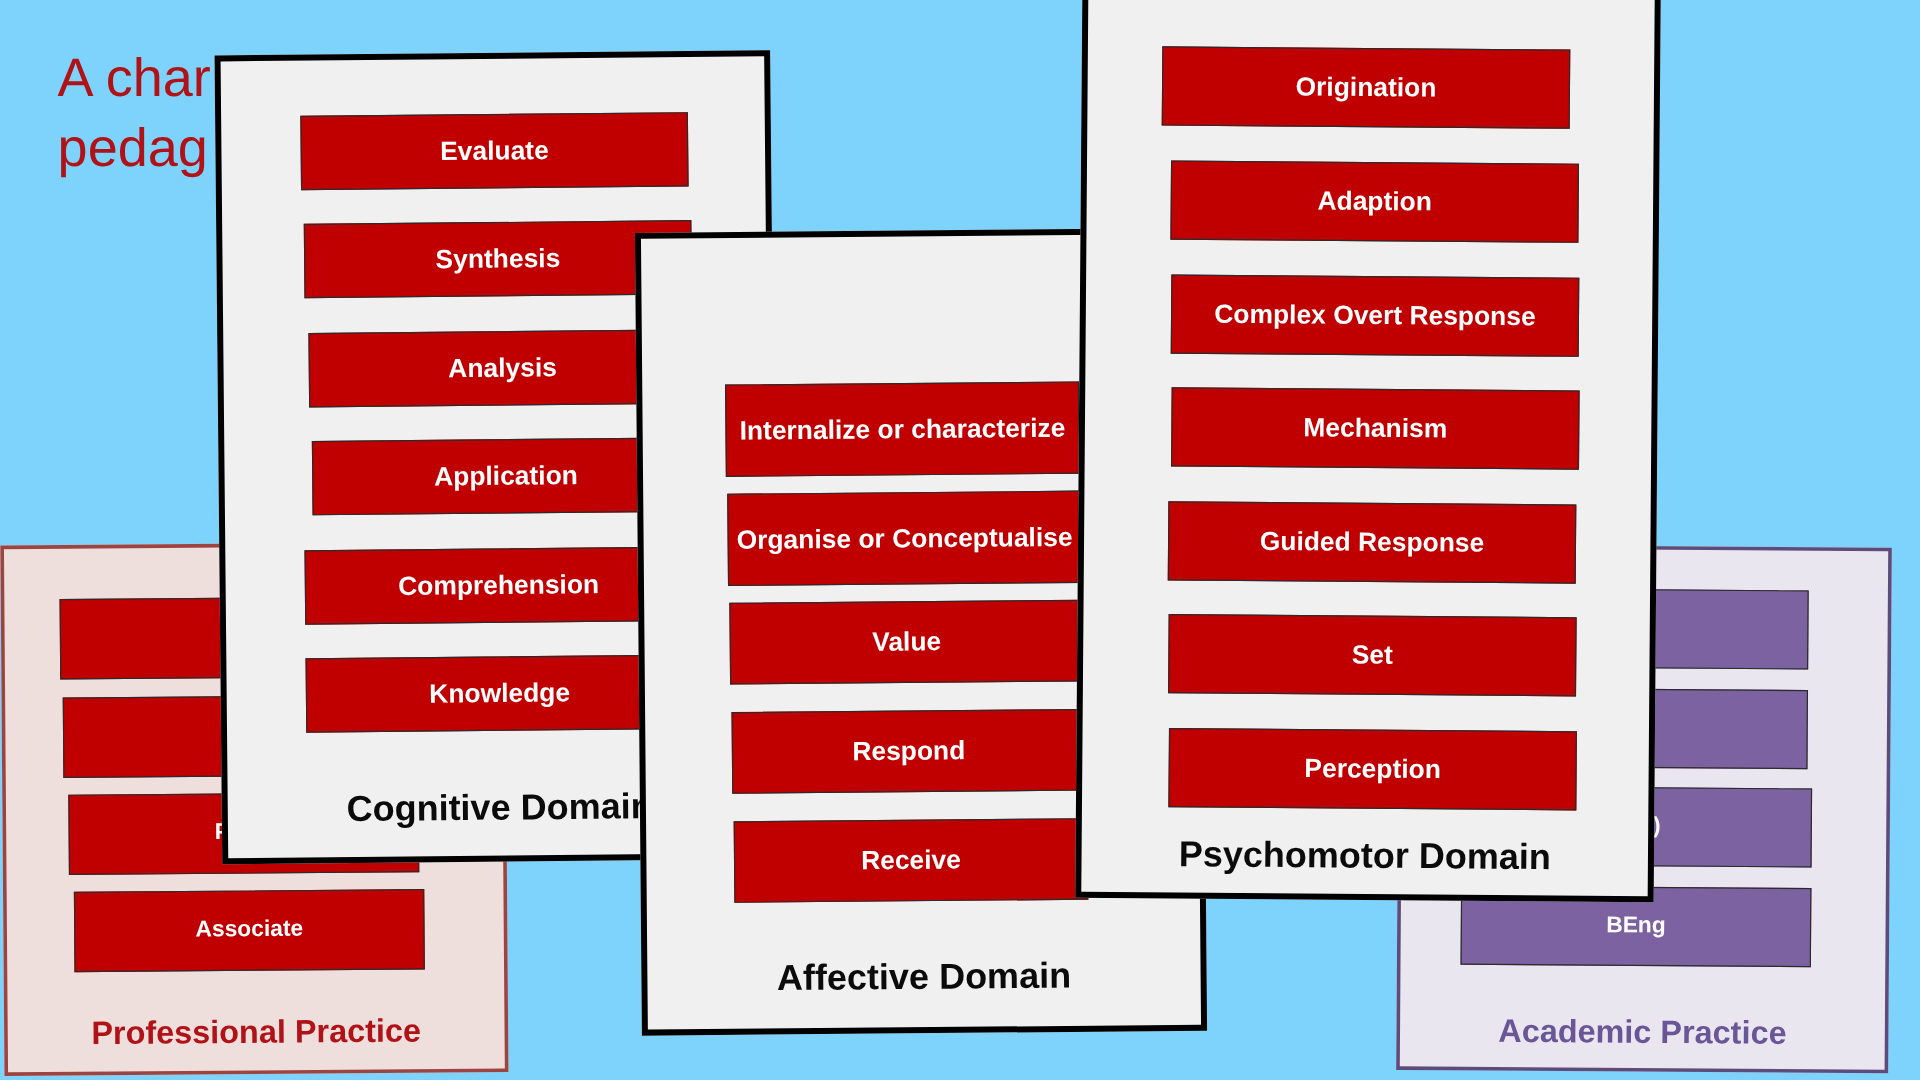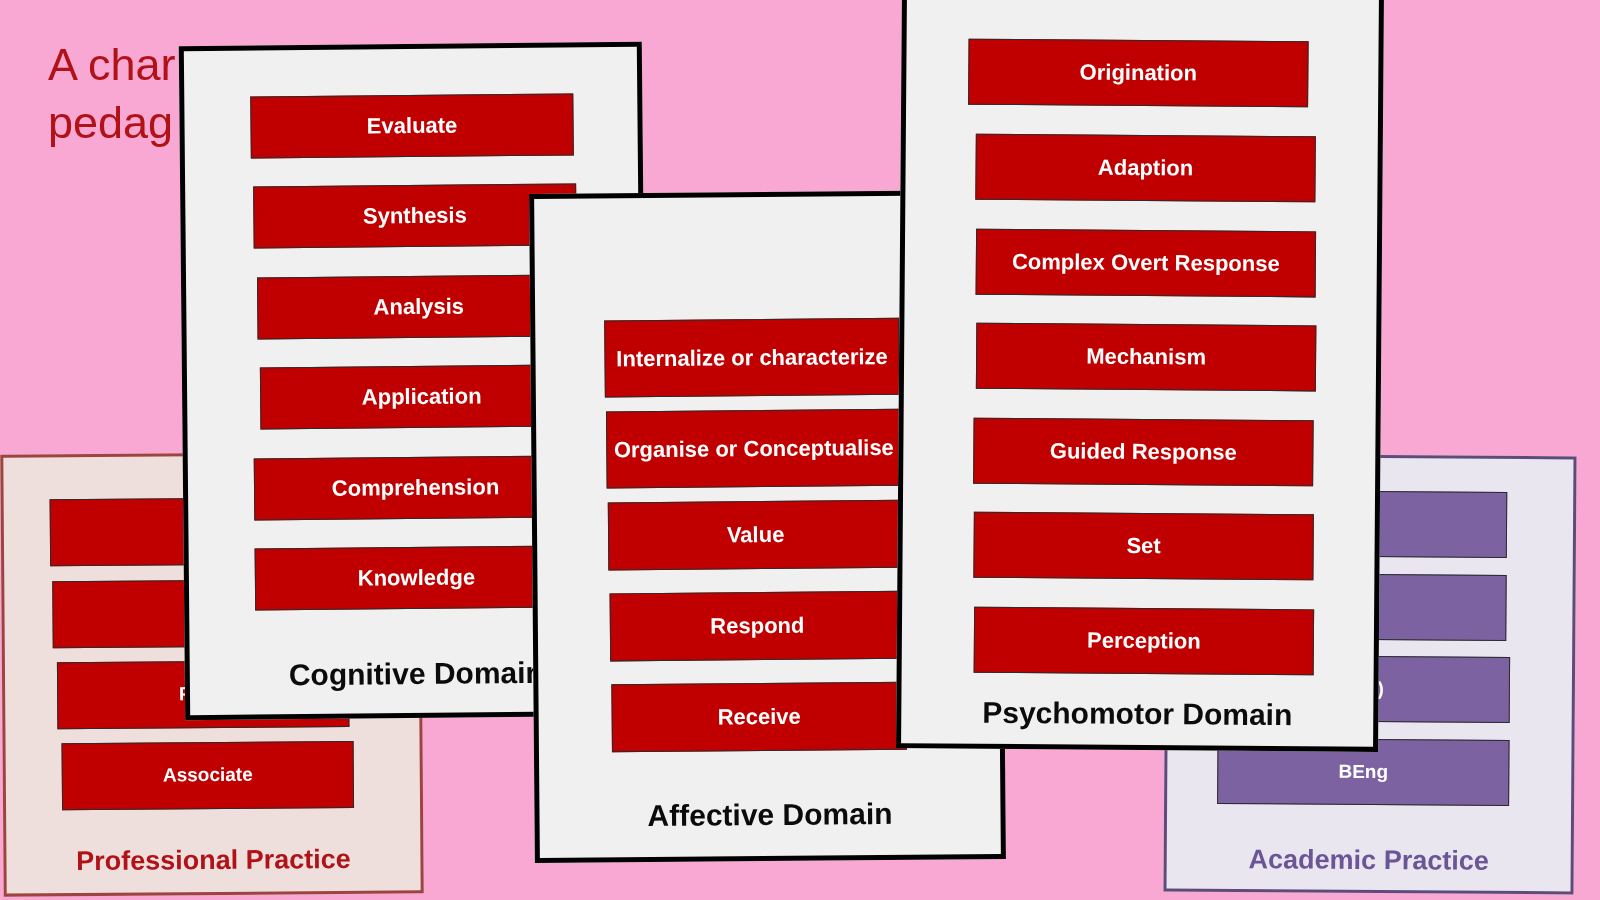--- a/index.html
+++ b/index.html
@@ -5,21 +5,21 @@
   html, body {
     margin: 0;
     padding: 0;
     background: #ffffff;
   }
   #stage {
     position: relative;
     width: 1600px;
     height: 900px;
     overflow: hidden;
-    background: #f9a8d4;
+    background: #7dd3fc;
     font-family: "Liberation Sans", sans-serif;
   }
 
   
   .title {
     position: absolute;
     left: 48px;
     top: 36px;
     width: 620px;
     font-size: 45px;

